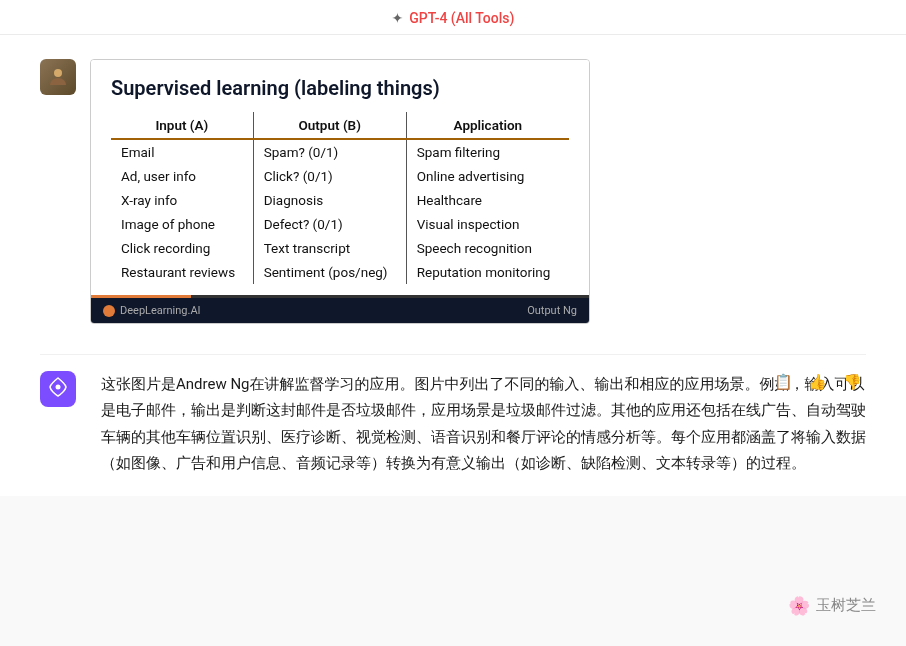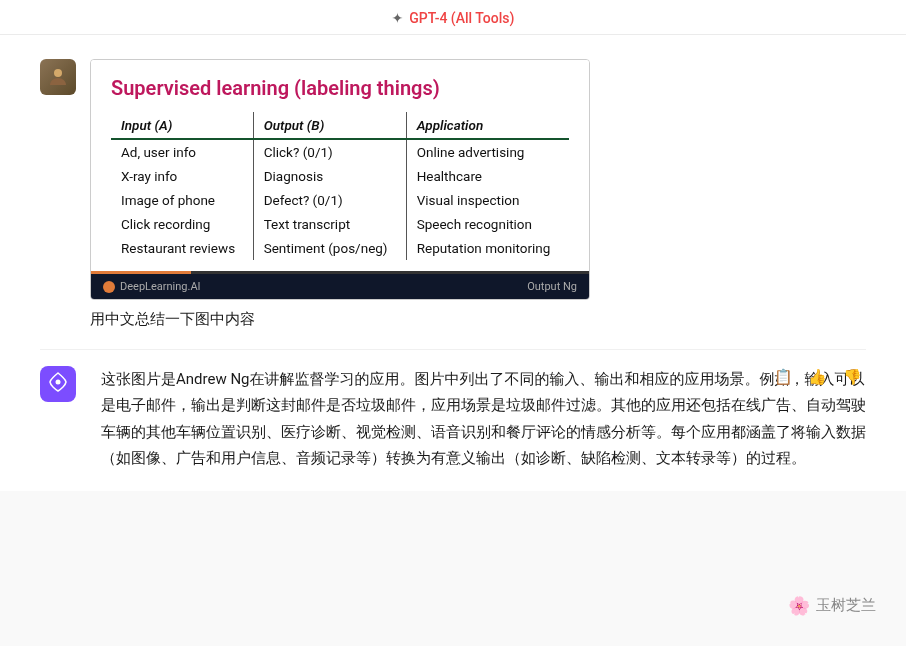--- a/index.html
+++ b/index.html
@@ -75,35 +75,34 @@
       margin-bottom: 10px;
       background: #fff;
     }
     .slide-header {
       padding: 16px 20px 10px;
       background: #fff;
     }
     .slide-title {
       font-size: 20px;
       font-weight: 600;
-      color: #be185d;
+      color: #0f172a;
       margin-bottom: 12px;
     }
     .slide-table {
       width: 100%;
       border-collapse: collapse;
       font-size: 13.5px;
     }
     .slide-table th {
-      text-align: left;
+      text-align: center;
       font-weight: 600;
       padding: 5px 10px;
-      border-bottom: 2px solid #14532d;
+      border-bottom: 2px solid #a16207;
       color: #111;
-      font-style: italic;
     }
     .slide-table td {
       padding: 4px 10px;
       color: #111;
     }
     .slide-table tr:not(:last-child) td {
       border-bottom: none;
     }
     .col-divider {
       border-left: 1px solid #555;
@@ -257,20 +256,25 @@
           <div class="slide-title">Supervised learning (labeling things)</div>
           <table class="slide-table">
             <thead>
               <tr>
                 <th>Input (A)</th>
                 <th class="col-divider">Output (B)</th>
                 <th class="col-divider">Application</th>
               </tr>
             </thead>
             <tbody id="slide-table-body">
+            <tr>
+                  <td>Email</td>
+                  <td class="col-divider">Spam? (0/1)</td>
+                  <td class="col-divider">Spam filtering</td>
+                </tr>
                 <tr>
                   <td>Ad, user info</td>
                   <td class="col-divider">Click? (0/1)</td>
                   <td class="col-divider">Online advertising</td>
                 </tr>
                 <tr>
                   <td>X-ray info</td>
                   <td class="col-divider">Diagnosis</td>
                   <td class="col-divider">Healthcare</td>
                 </tr>
@@ -297,21 +301,20 @@
         </div>
         <div class="slide-footer">
           <div class="slide-footer-left">
             <span class="deeplearning-logo"></span>
             <span>DeepLearning.AI</span>
           </div>
           <div class="slide-footer-right">Output Ng</div>
         </div>
       </div>
 
-      <div class="user-text-msg">用中文总结一下图中内容</div>
     </div>
   </div>
 
   <div class="separator"></div>
 
   <div class="ai-message-block">
     <div class="ai-avatar">
       <span class="ai-avatar-icon">
         
         <svg width="22" height="22" viewBox="0 0 22 22" fill="none" xmlns="http://www.w3.org/2000/svg">

